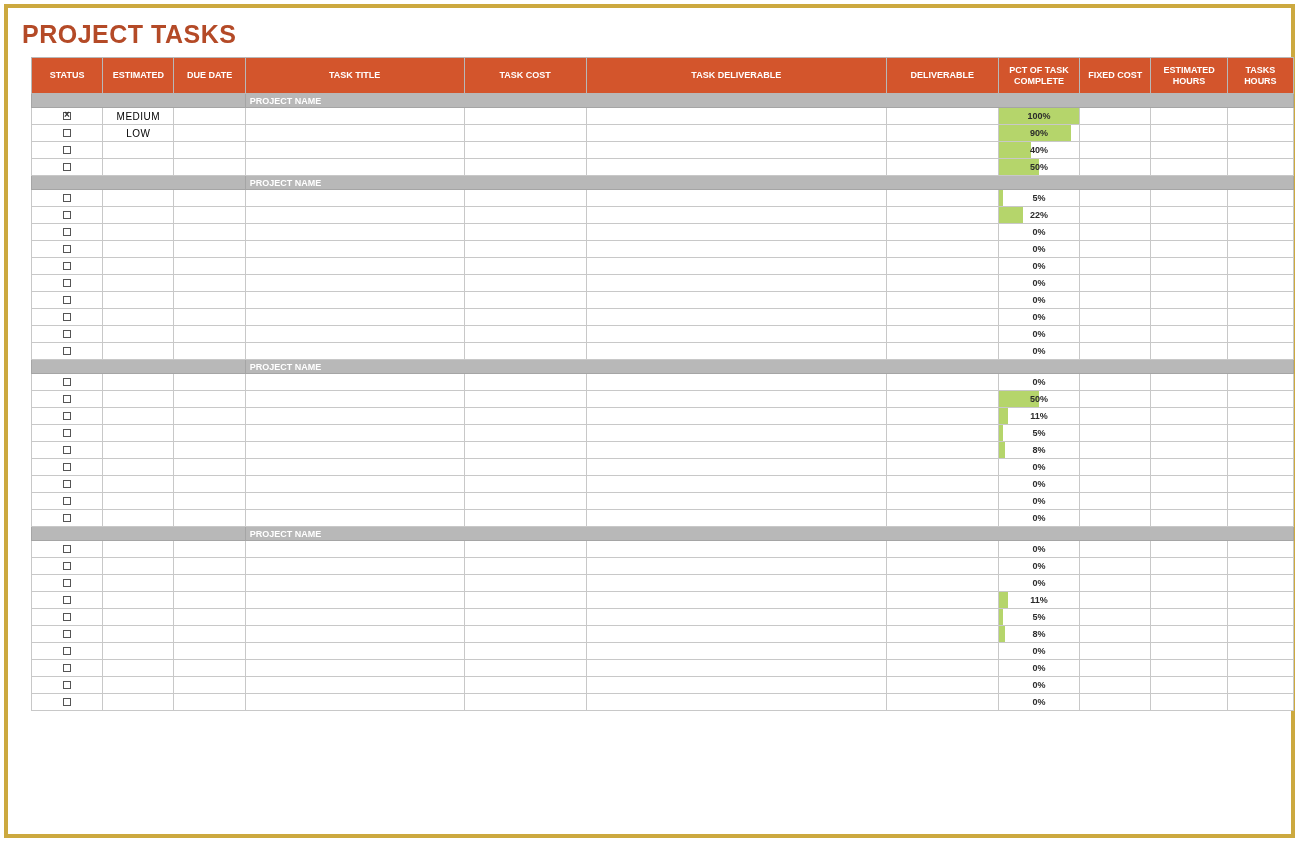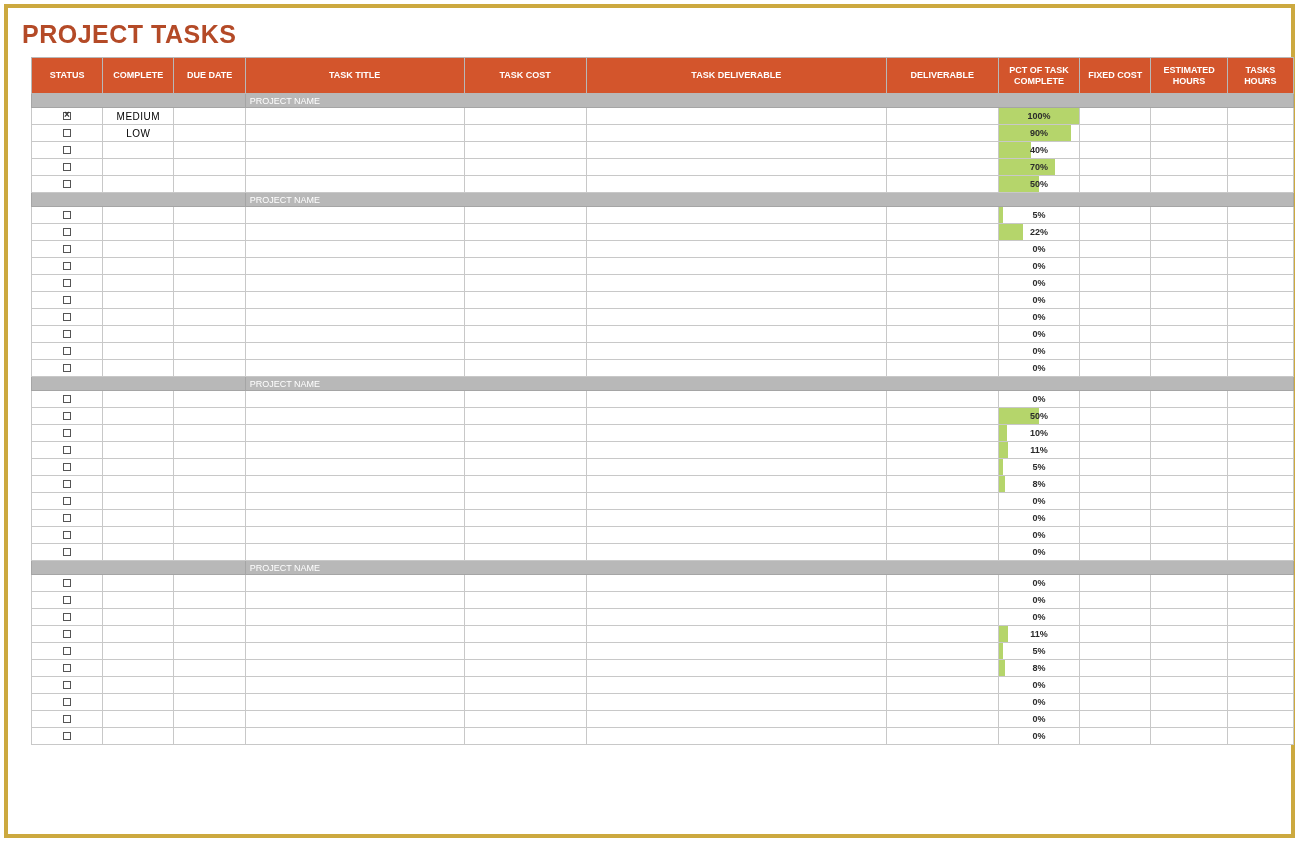--- a/index.html
+++ b/index.html
@@ -48,21 +48,21 @@
     padding: 6px 2px;
     border: 1px solid #b8b8b8;
     line-height: 1.2;
     height: 36px;
     vertical-align: middle;
   }
   tr.section td {
     background: #b8b8b8;
     color: #fff;
     font-size: 9px;
-    font-weight: 400;
+    font-weight: 700;
     height: 14px;
     border: 1px solid #a5a5a5;
     padding: 1px 4px;
     vertical-align: middle;
   }
   tr.section td.lbl { text-align: left; }
   tr.data td {
     border: 1px solid #c8c8c8;
     height: 16px;
     font-size: 10px;
@@ -126,21 +126,21 @@
         <col class="c-desc">
       <col class="c-deliv">
         <col class="c-pct">
         <col class="c-fixed">
       <col class="c-est">
         <col class="c-act">
     </colgroup>
     <thead>
       <tr>
         <th>STATUS</th>
-        <th>COMPLETE</th>
+        <th>ESTIMATED</th>
         <th>DUE DATE</th>
         <th>TASK TITLE</th>
         <th>TASK COST</th>
         <th>TASK DELIVERABLE</th>
         <th>DELIVERABLE</th>
         <th>PCT OF TASK COMPLETE</th>
         <th>FIXED COST</th>
         <th>ESTIMATED HOURS</th>
         <th>TASKS HOURS</th>
       </tr>
@@ -200,36 +200,20 @@
         </tr>
         <tr class="data">
           <td class="checkbox-cell"><span class="chk"></span></td>
           <td class="priority"></td>
           <td></td>
           <td></td>
           <td></td>
           <td></td>
           <td></td>
           <td class="pct-cell">
-            <div class="pct-bar" style="width: 70%;"></div>
-            <div class="pct-text">70%</div>
-          </td>
-          <td class="fixed-cell"></td>
-          <td class="est-cell"></td>
-          <td class="act-cell"></td>
-        </tr>
-        <tr class="data">
-          <td class="checkbox-cell"><span class="chk"></span></td>
-          <td class="priority"></td>
-          <td></td>
-          <td></td>
-          <td></td>
-          <td></td>
-          <td></td>
-          <td class="pct-cell">
             <div class="pct-bar" style="width: 50%;"></div>
             <div class="pct-text">50%</div>
           </td>
           <td class="fixed-cell"></td>
           <td class="est-cell"></td>
           <td class="act-cell"></td>
         </tr>
         <tr class="section">
           <td colspan="3"></td>
           <td colspan="8" class="lbl">PROJECT NAME</td>
@@ -418,36 +402,20 @@
           <td class="checkbox-cell"><span class="chk"></span></td>
           <td class="priority"></td>
           <td></td>
           <td></td>
           <td></td>
           <td></td>
           <td></td>
           <td class="pct-cell">
             <div class="pct-bar" style="width: 50%;"></div>
             <div class="pct-text">50%</div>
-          </td>
-          <td class="fixed-cell"></td>
-          <td class="est-cell"></td>
-          <td class="act-cell"></td>
-        </tr>
-        <tr class="data">
-          <td class="checkbox-cell"><span class="chk"></span></td>
-          <td class="priority"></td>
-          <td></td>
-          <td></td>
-          <td></td>
-          <td></td>
-          <td></td>
-          <td class="pct-cell">
-            <div class="pct-bar" style="width: 10%;"></div>
-            <div class="pct-text">10%</div>
           </td>
           <td class="fixed-cell"></td>
           <td class="est-cell"></td>
           <td class="act-cell"></td>
         </tr>
         <tr class="data">
           <td class="checkbox-cell"><span class="chk"></span></td>
           <td class="priority"></td>
           <td></td>
           <td></td>

